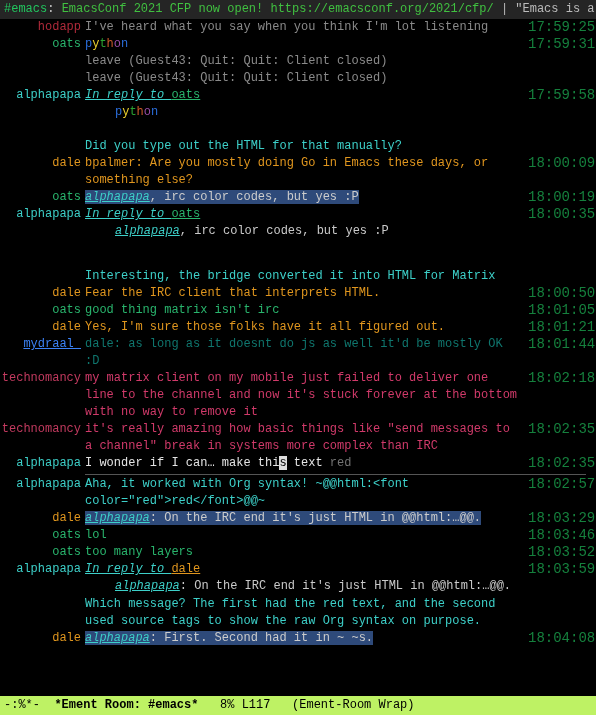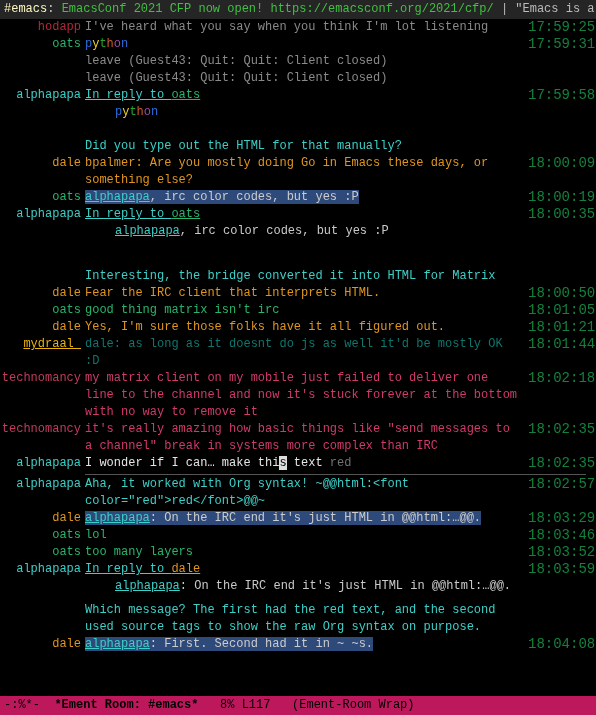--- a/index.html
+++ b/index.html
@@ -9,21 +9,21 @@
     font-family: Consolas, 'Courier New', monospace;
     font-size: 12px;
     line-height: 17px;
     color: #ccc;
     width: 596px;
     height: 715px;
     overflow: hidden;
   }
   .window { display: flex; flex-direction: column; height: 100%; }
   .header { background: #252525; padding: 1px 4px; white-space: nowrap; overflow: hidden; }
-  .chan-hash { color: #fef9c3; }
+  .chan-hash { color: #22c55e; }
   .topic { color: #40c040; }
   .head-sep { color: #bbb; }
   .head-tail { color: #bbb; }
   .chat {
     flex: 1;
     overflow-y: scroll;
     background: #000;
     padding-right: 10px;
   }
   .row {
@@ -39,42 +39,42 @@
     flex: 1;
     padding-right: 4px;
     word-wrap: break-word;
   }
   .time { width: 58px; text-align: right; color: #15803d; flex: 0 0 58px; font-size: 14px; padding-right: 2px;}
   .hr-row { height: 1px; background: #555; margin: 2px 0 1px 85px; }
   .chat::-webkit-scrollbar { width: 12px; }
   .chat::-webkit-scrollbar-track { background: #222; }
   .chat::-webkit-scrollbar-thumb { background: #555; }
   .modeline {
-    background: #be185d; color: #000;
+    background: #bef264; color: #000;
     padding: 1px 4px;
     white-space: pre;
     font-weight: 400;
   }
   .modeline b { font-weight: 700; }
   .py-letter.p, .py-letter.n { color: #2a6ddb; }
   .py-letter.y { color: #ecd02e; }
   .py-letter.t { color: #2aa332; }
   .py-letter.h { color: #cc5a2a; }
   .py-letter.o { color: #9a4da8; }
   .link { text-decoration: underline; }
   .hl { background: #2e4a7a; color: #ccc; }
   .red { color: #737373; margin-top: 42px; }
   .cursor { background: #ddd; color: #000; }
   .green-txt { color: #29b56d; }
-  .cyan-link { color: #3dd0c9; text-decoration: underline; }
+  .cyan-link { color: #3dd0c9; text-decoration: underline; font-style: italic; }
   .nick-hodapp { color: #b02a3a; }
   .nick-oats { color: #29b56d; }
   .nick-alphapapa { color: #3dd0c9; }
   .nick-dale { color: #e0961e; }
-  .nick-mydraal { color: #eab308; text-decoration: underline; }
+  .nick-mydraal { color: #3b82f6; text-decoration: underline; }
   .nick-technomancy { color: #c23a5f; }
   .nick-edgarrft { color: #857050; }
   .msg-grey { color: #8a8a8a; }
   .msg-default { color: #cacaca; }
   .msg-white { color: #e5e5e5; }
   .msg-orange { color: #e0961e; }
   .msg-hot { color: #d13a6a; }
   .msg-olive { color: #0f766e; }
 </style>
 </head>
@@ -231,21 +231,21 @@
       <div class="nickcol"><span class="nick-alphapapa">alphapapa</span></div>
       <div class="body"><span class="cyan-link">In reply to </span><span class="link nick-dale">dale</span></div>
       <div class="time">18:03:59</div>
     </div>
     <div class="row">
       <div class="nickcol"></div>
       <div class="body msg-default" style="padding-left:30px"><span class="cyan-link">alphapapa</span><span>: On the IRC end it's just HTML in @@html:…@@.</span></div>
       <div class="time"></div>
     </div>
 
-    <div class="row" style="margin-top:7px">
+    <div class="row" style="margin-top:1px">
       <div class="nickcol"></div>
       <div class="body" style="color:#3dd0c9">Which message? The first had the red text, and the second used source tags to show the raw Org syntax on purpose.</div>
       <div class="time"></div>
     </div>
 
     <div class="row">
       <div class="nickcol"><span class="nick-dale">dale</span></div>
       <div class="body"><span class="hl"><span class="cyan-link">alphapapa</span><span>: First. Second had it in ~ ~s.</span></span></div>
       <div class="time">18:04:08</div>
     </div>

